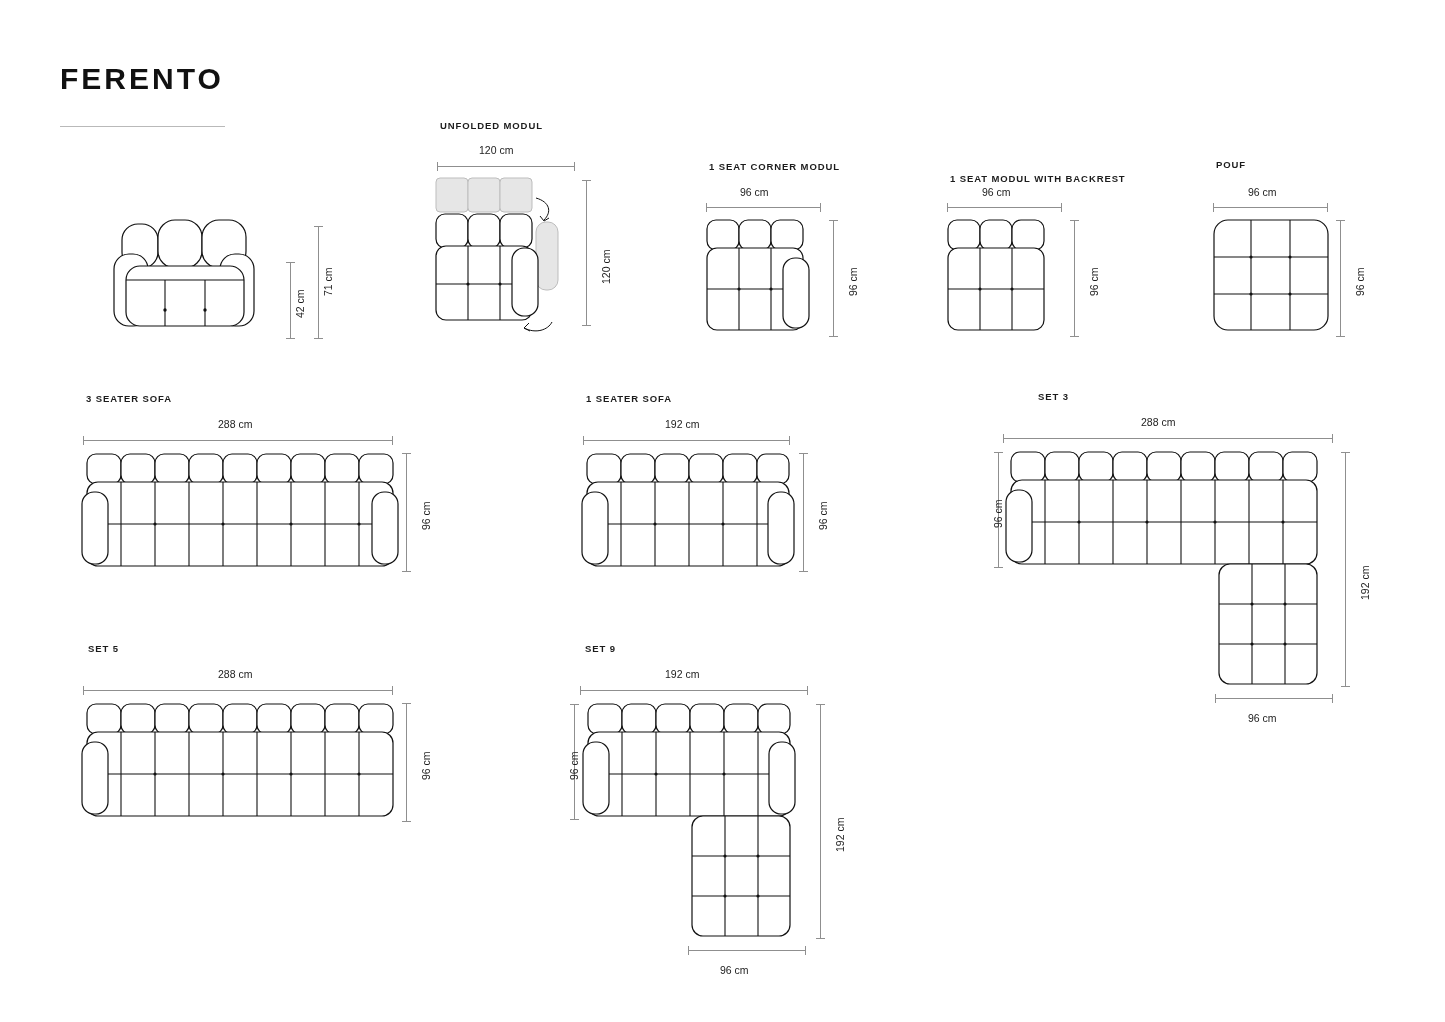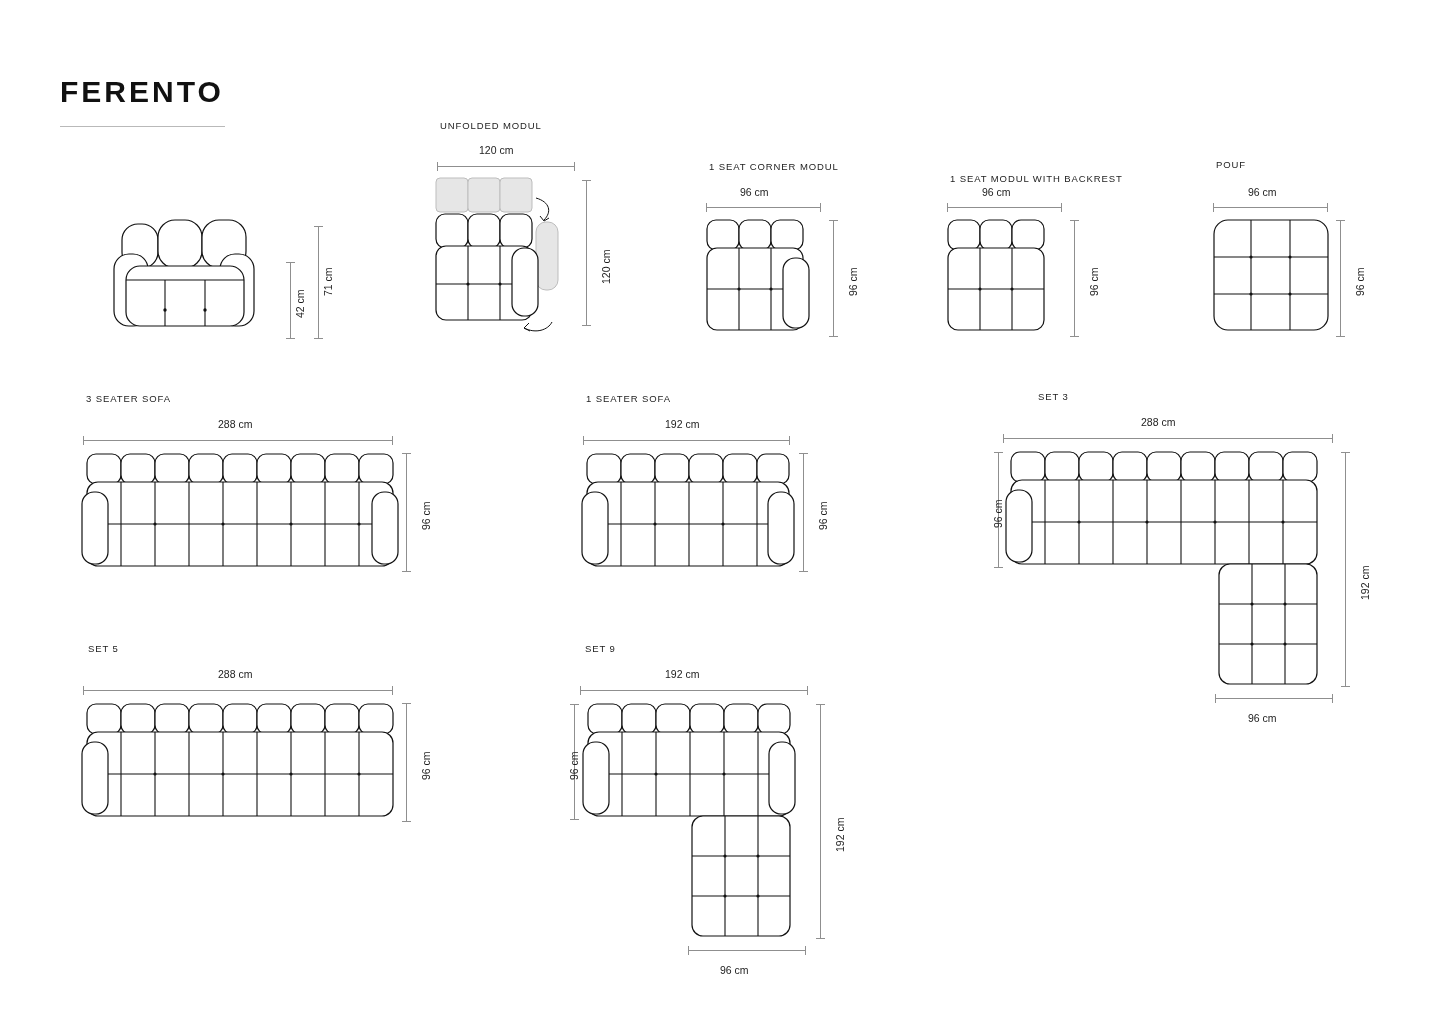--- a/index.html
+++ b/index.html
@@ -9,30 +9,30 @@
     font-family:"Liberation Sans", sans-serif;
     color:#1a1a1a;
     position:relative;
     overflow:hidden;
   }
   .sheet { position:absolute; inset:0; }
 
   
   .title {
     position:absolute; left:60px; top:62px;
-    font-size:30px; letter-spacing:3px; font-weight:700; color:#111;margin-top:13px;
+    font-size:30px; letter-spacing:3px; font-weight:700; color:#111;
   }
   .title-rule {
     position:absolute; left:60px; top:126px; width:165px; height:1px; background:#b9b9b9;
   }
 
   
   .sec-label {
     position:absolute;
-    font-size:9.5px; letter-spacing:0.9px; font-weight:400; color:#1c1c1c;
+    font-size:9.5px; letter-spacing:0.9px; font-weight:700; color:#1c1c1c;
     white-space:nowrap;
   }
   .dim {
     position:absolute;
     font-size:10.5px; color:#1c1c1c; white-space:nowrap;
   }
   .dim.vert {
     transform-origin:0 0;
     transform:rotate(-90deg);
   }

